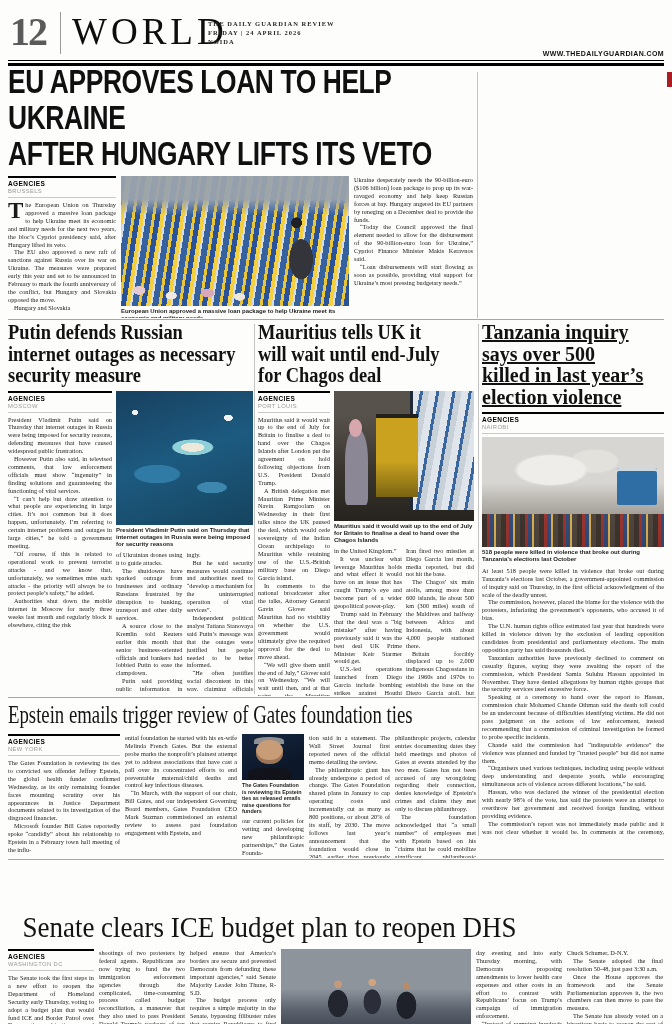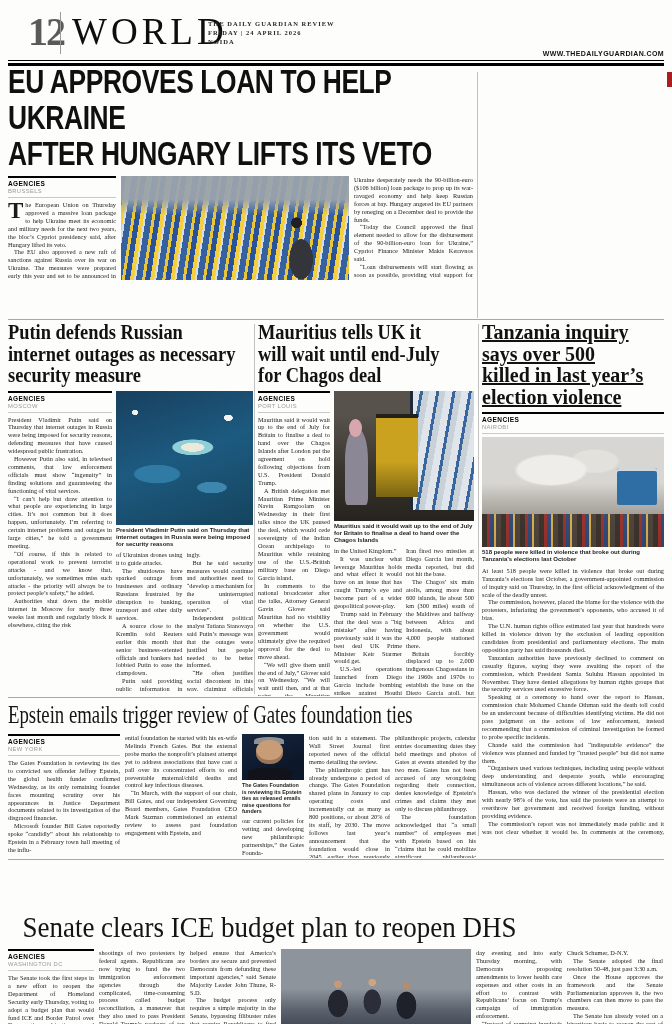--- a/index.html
+++ b/index.html
@@ -1,21 +1,21 @@
 <!DOCTYPE html>
 <html><head>
 <meta charset="utf-8">
 <style>
   * { margin:0; padding:0; box-sizing:border-box; }
   body { background:#e8e8e8; font-family:"Liberation Serif",serif; }
   .page { position:relative; width:672px; height:1024px; background:#fdfdfb; overflow:hidden; margin:0 auto; color:#1d1d1d; }
 
   
   .masthead { position:absolute; left:8px; top:10px; width:656px; height:48px; }
-  .pagenum { position:absolute; left:20px; top:0; font:700 40px/44px "Liberation Serif",serif; color:#5a5a5a; letter-spacing:-2px; }
+  .pagenum { position:absolute; left:2px; top:0; font:700 40px/44px "Liberation Serif",serif; color:#5a5a5a; letter-spacing:-2px; }
   .mast-vrule { position:absolute; left:52px; top:2px; width:1px; height:42px; background:#9a9a9a; }
   .section-title { position:absolute; left:64px; top:0px; font:400 37px/44px "Liberation Serif",serif; letter-spacing:4px; color:#0e0e0e; }
   .pubinfo { position:absolute; left:200px; top:9px; font:700 6.5px/9px "Liberation Serif",serif; letter-spacing:1px; color:#2a2a2a; }
   .website { position:absolute; right:0; bottom:0px; font:700 7px/9px "Liberation Sans",sans-serif; letter-spacing:.4px; color:#111; }
   .mastrule { position:absolute; left:8px; top:60px; width:656px; }
   .mastrule .thin { height:1px; background:#000; margin-bottom:2px; }
   .mastrule .thick { height:3px; background:#000; }
 
   
   .byline { border-top:2px solid #000; border-bottom:1px solid #c9c9c9; padding:2px 0 2px; margin-bottom:3px; }
@@ -25,21 +25,21 @@
   .para { margin:0; text-indent:6px; }
   .para:first-child { text-indent:0; }
   .dropcap .para:first-child::first-letter { float:left; font-size:23px; line-height:18px; font-weight:700; padding:1px 2px 0 0; }
   .caption { font:700 6px/7.4px "Liberation Sans",sans-serif; color:#1c1c1c; margin-top:2px; }
   .h-serif { font-family:"Liberation Serif",serif; font-weight:700; color:#121212; white-space:pre-line; }
   .photo { position:relative; width:100%; overflow:hidden; }
   .vrule { position:absolute; width:1px; background:#c2c2c2; }
   .hrule { position:absolute; height:1px; background:#a8a8a8; }
 
   
-  .lead { position:absolute; left:8px; top:64px; width:465px; height:216px; overflow:hidden; }
+  .lead { position:absolute; left:8px; top:64px; width:465px; height:254px; overflow:hidden; }
   .lead h1 { font:800 33px/36px "Liberation Sans",sans-serif; letter-spacing:-.5px; color:#101010; white-space:pre-line; width:580px; transform:scaleX(.8); transform-origin:0 0; }
   .lead-body { display:flex; gap:5px; margin-top:4px; height:176px; }
   .lead-c1 { width:108px; flex:none; }
   .lead-c1 .body-txt { height:150px; }
   .lead-mid { width:228px; flex:none; }
   .lead-c4 { flex:1; }
   .ph-ukraine { height:130px;
     background:
       radial-gradient(20px 34px at 79% 64%, #33353a 58%, transparent 60%),
       radial-gradient(9px 9px at 77% 36%, #1e2025 58%, transparent 62%),

